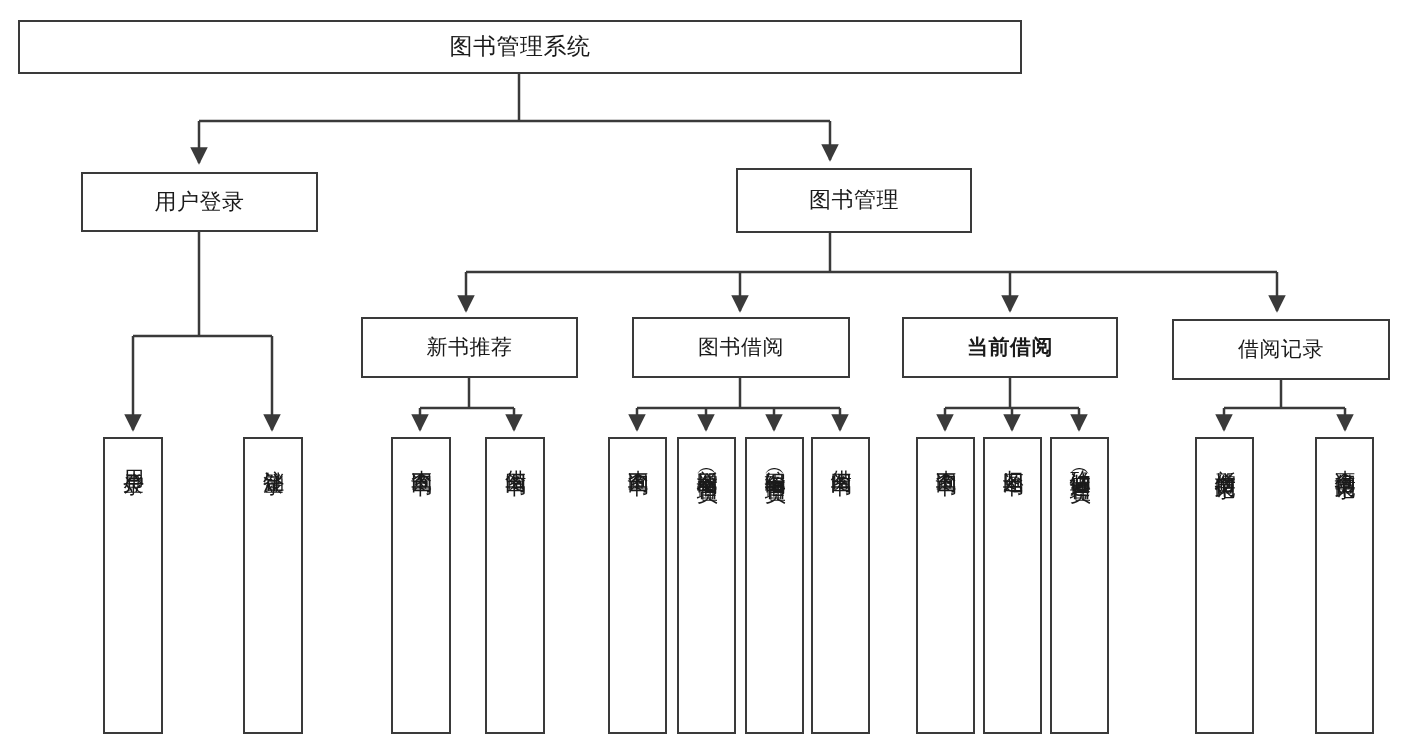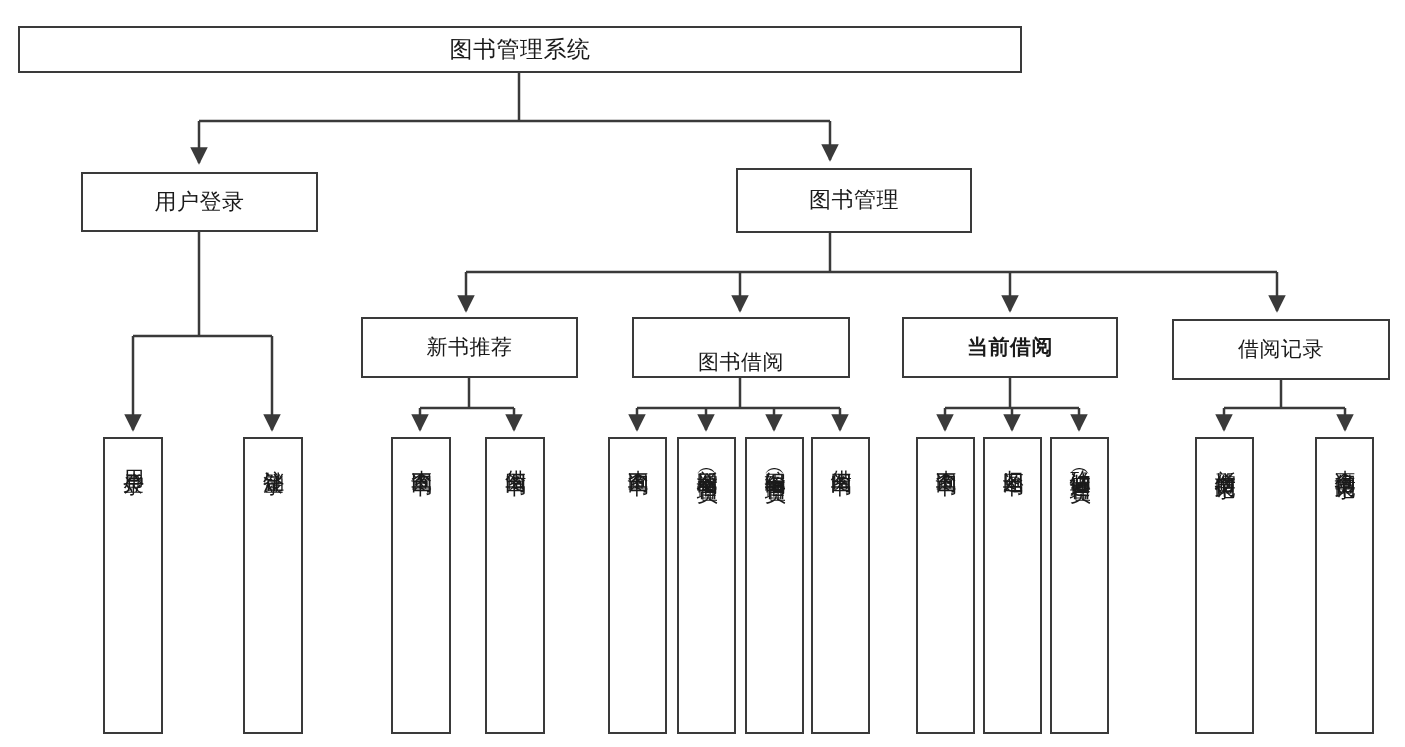--- a/index.html
+++ b/index.html
@@ -115,37 +115,37 @@
       <path d="M 1012 408 L 1012 430" marker-end="url(#arrow)"></path>
       <path d="M 1079 408 L 1079 430" marker-end="url(#arrow)"></path>
 
       <path d="M 1281 378 L 1281 408"></path>
       <path d="M 1224 408 L 1345 408"></path>
       <path d="M 1224 408 L 1224 430" marker-end="url(#arrow)"></path>
       <path d="M 1345 408 L 1345 430" marker-end="url(#arrow)"></path>
     </g>
   </svg>
 
-  <div class="node root" style="left:18px; top:26px; width:1004px; height:47px;">
+  <div class="node root" style="left:18px; top:20px; width:1004px; height:54px;">
     <span class="label">图书管理系统</span>
   </div>
 
   <div class="node l2" style="left:81px; top:172px; width:237px; height:60px;">
     <span class="label">用户登录</span>
   </div>
 
   <div class="node l2" style="left:712px; top:168px; width:236px; height:65px;margin-left:24px;">
     <span class="label">图书管理</span>
   </div>
 
   <div class="node l3" style="left:361px; top:317px; width:217px; height:61px;">
     <span class="label">新书推荐</span>
   </div>
 
-  <div class="node l3" style="left:632px; top:317px; width:218px; height:61px;align-items:flex-end;">
+  <div class="node l3" style="left:632px; top:317px; width:218px; height:61px;">
     <span class="label">图书借阅</span>
   </div>
 
   <div class="node l3" style="left:902px; top:317px; width:216px; height:61px;font-weight:bold;">
     <span class="label">当前借阅</span>
   </div>
 
   <div class="node l3" style="left:1172px; top:319px; width:218px; height:61px;">
     <span class="label">借阅记录</span>
   </div>

